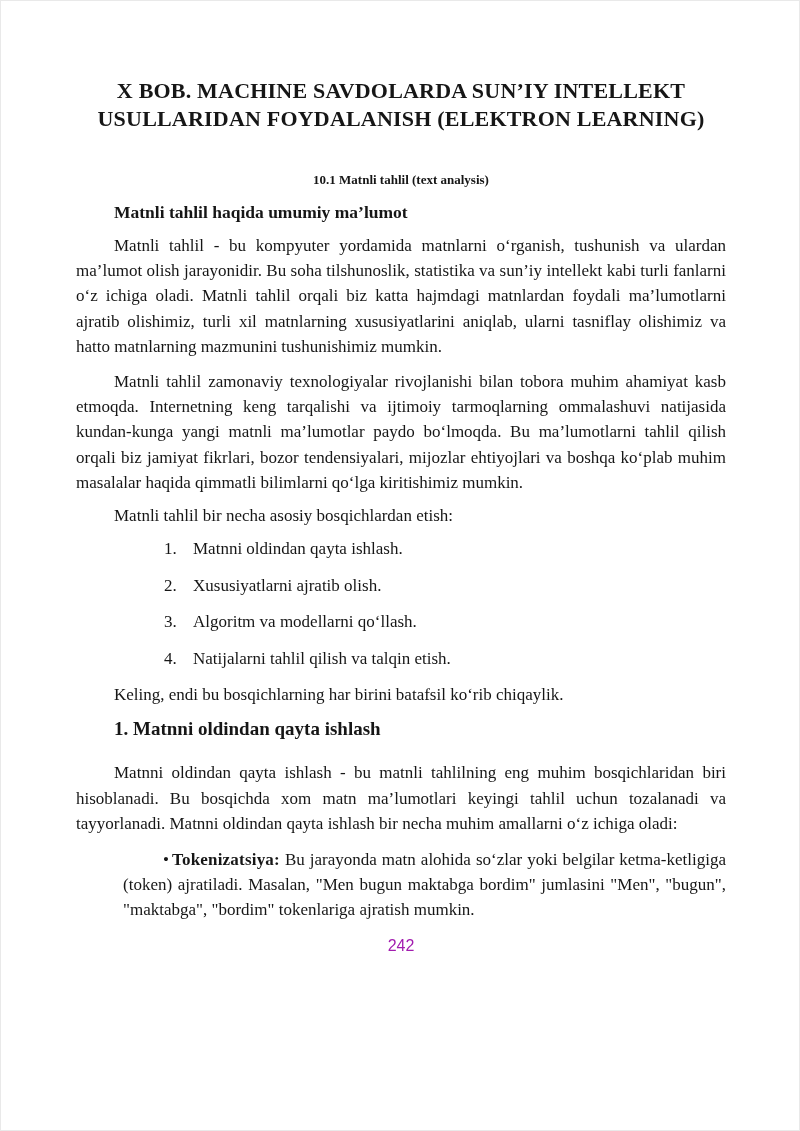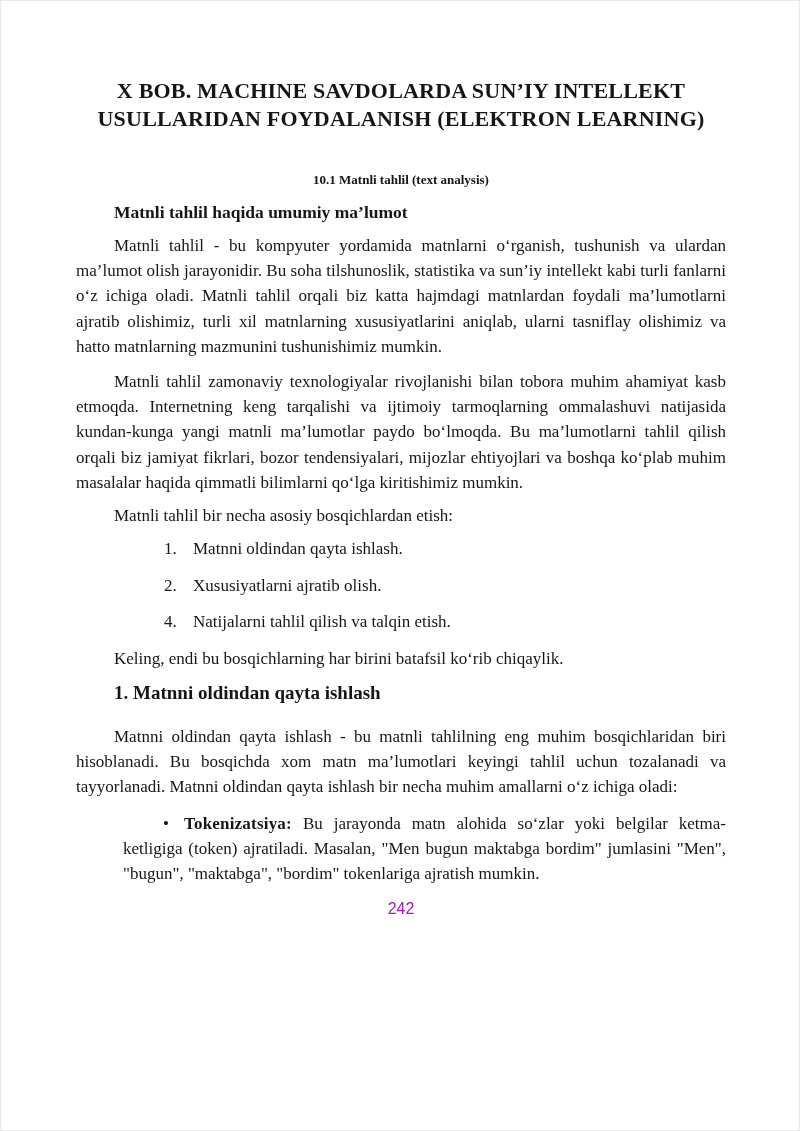--- a/index.html
+++ b/index.html
@@ -71,21 +71,21 @@
   p.para3 { margin-top: 20px; }
   p.bullet-para {
     font-size: 17px;
     line-height: 25.2px;
     margin: 11px 0 0 47px;
     width: 603px;
     text-indent: 40px;
     text-align: justify;
   }
   .bullet-para .bullet { margin-right: 3px; }
-  .bullet-para b { letter-spacing: 0.2px; margin-left: 12px; }
+  .bullet-para b { letter-spacing: 0.2px; }
   .page-number {
     font-family: "Liberation Sans", "DejaVu Sans", sans-serif;
     font-size: 16px;
     text-align: center;
     margin-top: 14px;
     color: #a21caf;
   }
 </style>
 </head>
 <body>
@@ -103,20 +103,21 @@
 
   <p class="body just">Matnli tahlil - bu kompyuter yordamida matnlarni oʻrganish, tushunish va ulardan ma’lumot olish jarayonidir. Bu soha tilshunoslik, statistika va sun’iy intellekt kabi turli fanlarni oʻz ichiga oladi. Matnli tahlil orqali biz katta hajmdagi matnlardan foydali ma’lumotlarni ajratib olishimiz, turli xil matnlarning xususiyatlarini aniqlab, ularni tasniflay olishimiz va hatto matnlarning mazmunini tushunishimiz mumkin.</p>
 
   <p class="body just">Matnli tahlil zamonaviy texnologiyalar rivojlanishi bilan tobora muhim ahamiyat kasb etmoqda. Internetning keng tarqalishi va ijtimoiy tarmoqlarning ommalashuvi natijasida kundan-kunga yangi matnli ma’lumotlar paydo boʻlmoqda. Bu ma’lumotlarni tahlil qilish orqali biz jamiyat fikrlari, bozor tendensiyalari, mijozlar ehtiyojlari va boshqa koʻplab muhim masalalar haqida qimmatli bilimlarni qoʻlga kiritishimiz mumkin.</p>
 
   <p class="body tight">Matnli tahlil bir necha asosiy bosqichlardan etish:</p>
 
   <ol class="steps">
     <li><span class="num">1.</span><span>Matnni oldindan qayta ishlash.</span></li>
     <li><span class="num">2.</span><span>Xususiyatlarni ajratib olish.</span></li>
+    <li><span class="num">3.</span><span>Algoritm va modellarni qoʻllash.</span></li>
     <li><span class="num">4.</span><span>Natijalarni tahlil qilish va talqin etish.</span></li>
   </ol>
 
   <p class="body closing">Keling, endi bu bosqichlarning har birini batafsil koʻrib chiqaylik.</p>
 
   <div class="subsection2-heading">1. Matnni oldindan qayta ishlash</div>
 
   <p class="body just para3">Matnni oldindan qayta ishlash - bu matnli tahlilning eng muhim bosqichlaridan biri hisoblanadi. Bu bosqichda xom matn ma’lumotlari keyingi tahlil uchun tozalanadi va tayyorlanadi. Matnni oldindan qayta ishlash bir necha muhim amallarni oʻz ichiga oladi:</p>
 
   <p class="bullet-para"><span class="bullet">•</span><b>Tokenizatsiya:</b> <span>Bu jarayonda matn alohida soʻzlar yoki belgilar ketma-ketligiga (token) ajratiladi. Masalan, "Men bugun maktabga bordim" jumlasini "Men", "bugun", "maktabga", "bordim" tokenlariga ajratish mumkin.</span></p>

